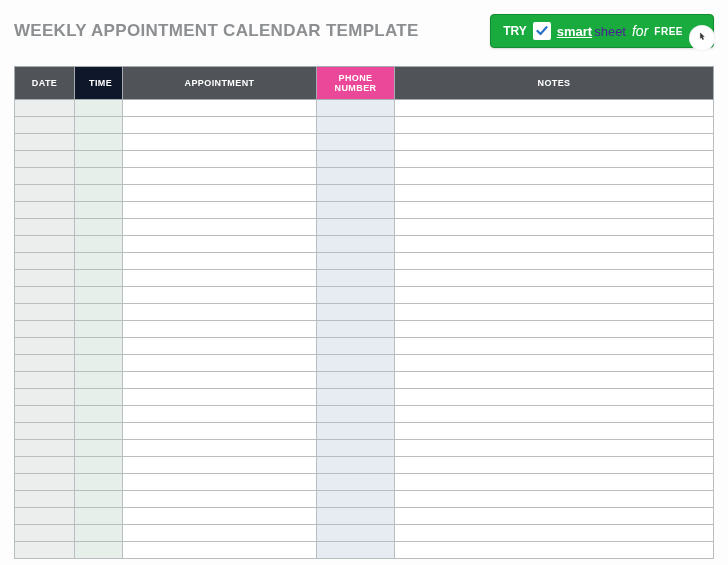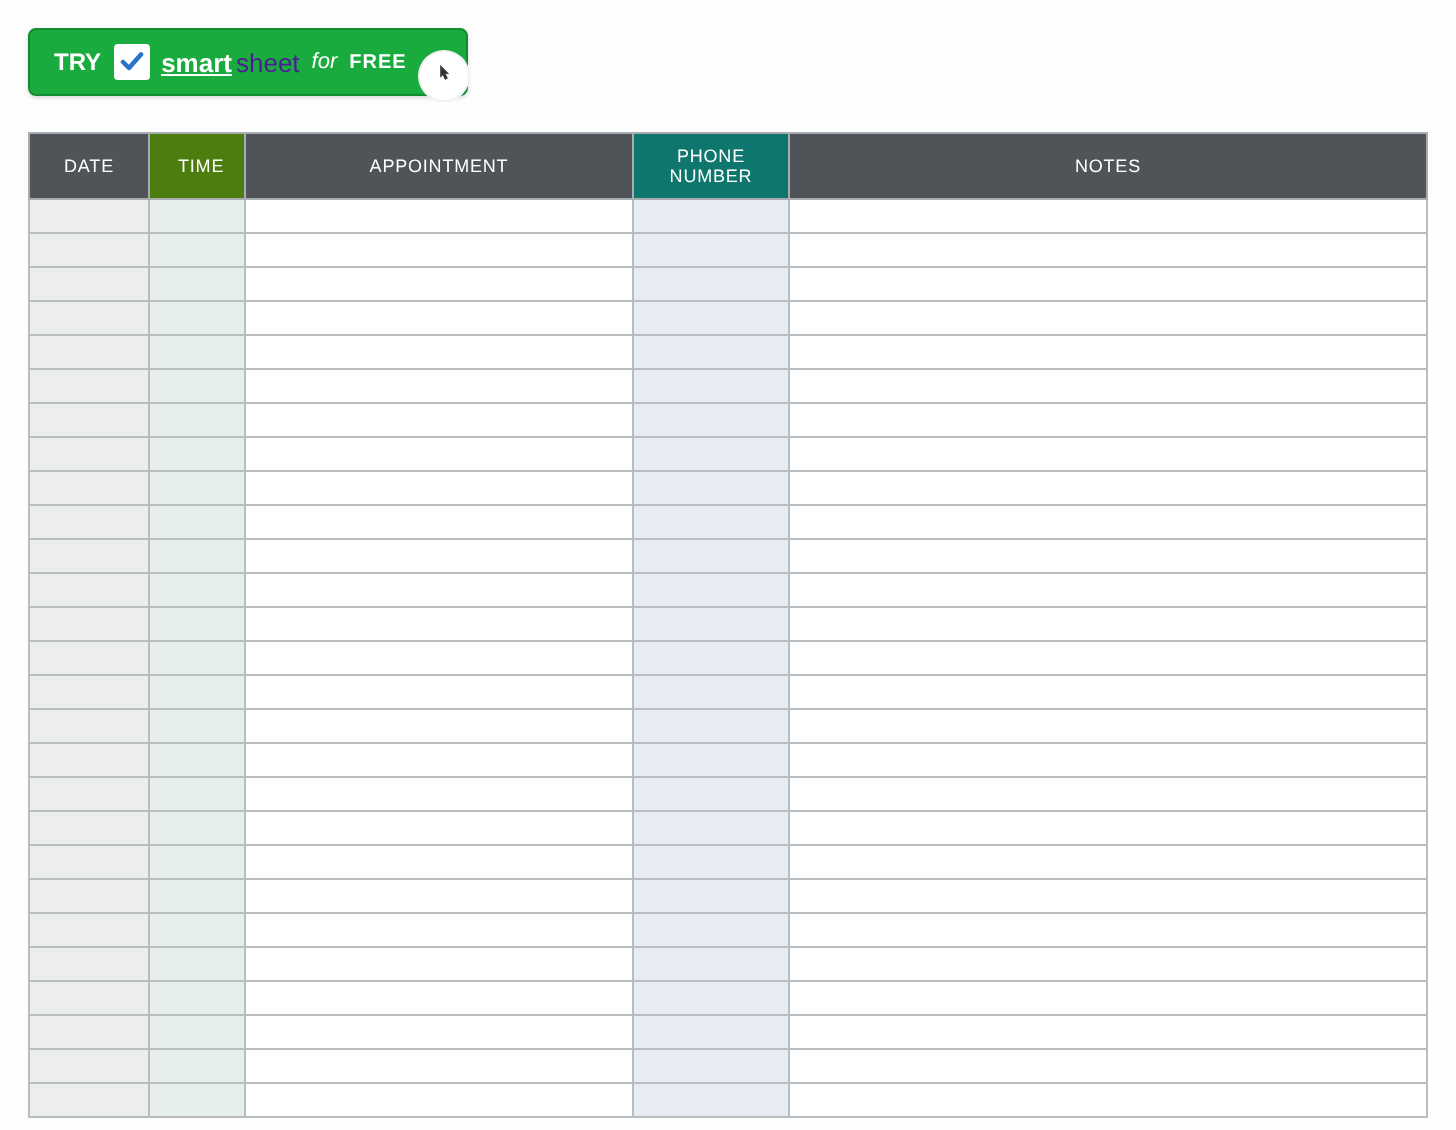--- a/index.html
+++ b/index.html
@@ -41,70 +41,71 @@
   .cta .try { color: #ffffff; font-weight: bold; font-size: 12px; }
   .cta .check {
     width: 18px; height: 18px;
     background: #ffffff;
     border-radius: 2px;
     display: flex; align-items: center; justify-content: center;
   }
   .cta .check svg { width: 12px; height: 12px; }
   .cta .brand1 { color: #ffffff; font-weight: bold; font-size: 13px; text-decoration: underline; }
   .cta .brand2 { color: #4c1d95; font-size: 13px; margin-left: -4px; }
-  .cta .for { color: #ffffff; font-size: 11px; font-style: italic; }
+  .cta .for { color: #ffffff; font-size: 14px; font-style: italic; }
   .cta .free { color: #ffffff; font-size: 10px; font-weight: bold; letter-spacing: 0.5px; }
   .cta .cursor {
     position: absolute;
     right: -2px; bottom: -4px;
     width: 26px; height: 26px;
     background: #ffffff;
     border-radius: 50%;
     border: 1px solid rgba(0,0,0,0.05);
     display: flex; align-items: center; justify-content: center;
   }
   .cta .cursor svg { width: 14px; height: 14px; }
   table {
     width: 100%;
     border-collapse: collapse;
     table-layout: fixed;
   }
   thead th {
     background: #505458;
     color: #ffffff;
     font-size: 9px;
-    font-weight: normal;
+    font-weight: bold;
     letter-spacing: 0.4px;
     text-align: center;
     padding: 6px 14px;
     border: 1px solid #a7acb0;
     text-transform: uppercase;
   }
-  thead th.th-time { background: #4d7c0f; }
-  thead th.th-phone { background: #0f766e; }
+  thead th.th-time { background: #0f172a; }
+  thead th.th-phone { background: #ec4899; }
   tbody td {
     border: 1px solid #b8bdc0;
     height: 17px;
     padding: 0;
   }
   td.c-date  { background: #eceded; }
   td.c-time  { background: #e6efea; }
   td.c-appt  { background: #ffffff; }
   td.c-phone { background: #e7ecf3; }
   td.c-notes { background: #ffffff; }
   .col-date  { width: 60px; }
   .col-time  { width: 48px; }
   .col-appt  { width: 194px; }
   .col-phone { width: 78px; }
   .col-notes { width: auto; }
 </style>
 </head>
 <body>
 
 <div class="header-row">
+  <div class="title">WEEKLY APPOINTMENT CALENDAR TEMPLATE</div>
   <div class="cta">
     <span class="try">TRY</span>
     <span class="check">
       <svg viewBox="0 0 16 16">
           <path d="M2 8 L6 12 L14 3" stroke="#2a72c9" stroke-width="3" fill="none" stroke-linecap="round" stroke-linejoin="round"></path>
         </svg>
     </span>
     <span class="brand1">smart</span>
     <span class="brand2">sheet</span>
     <span class="for">for</span>

